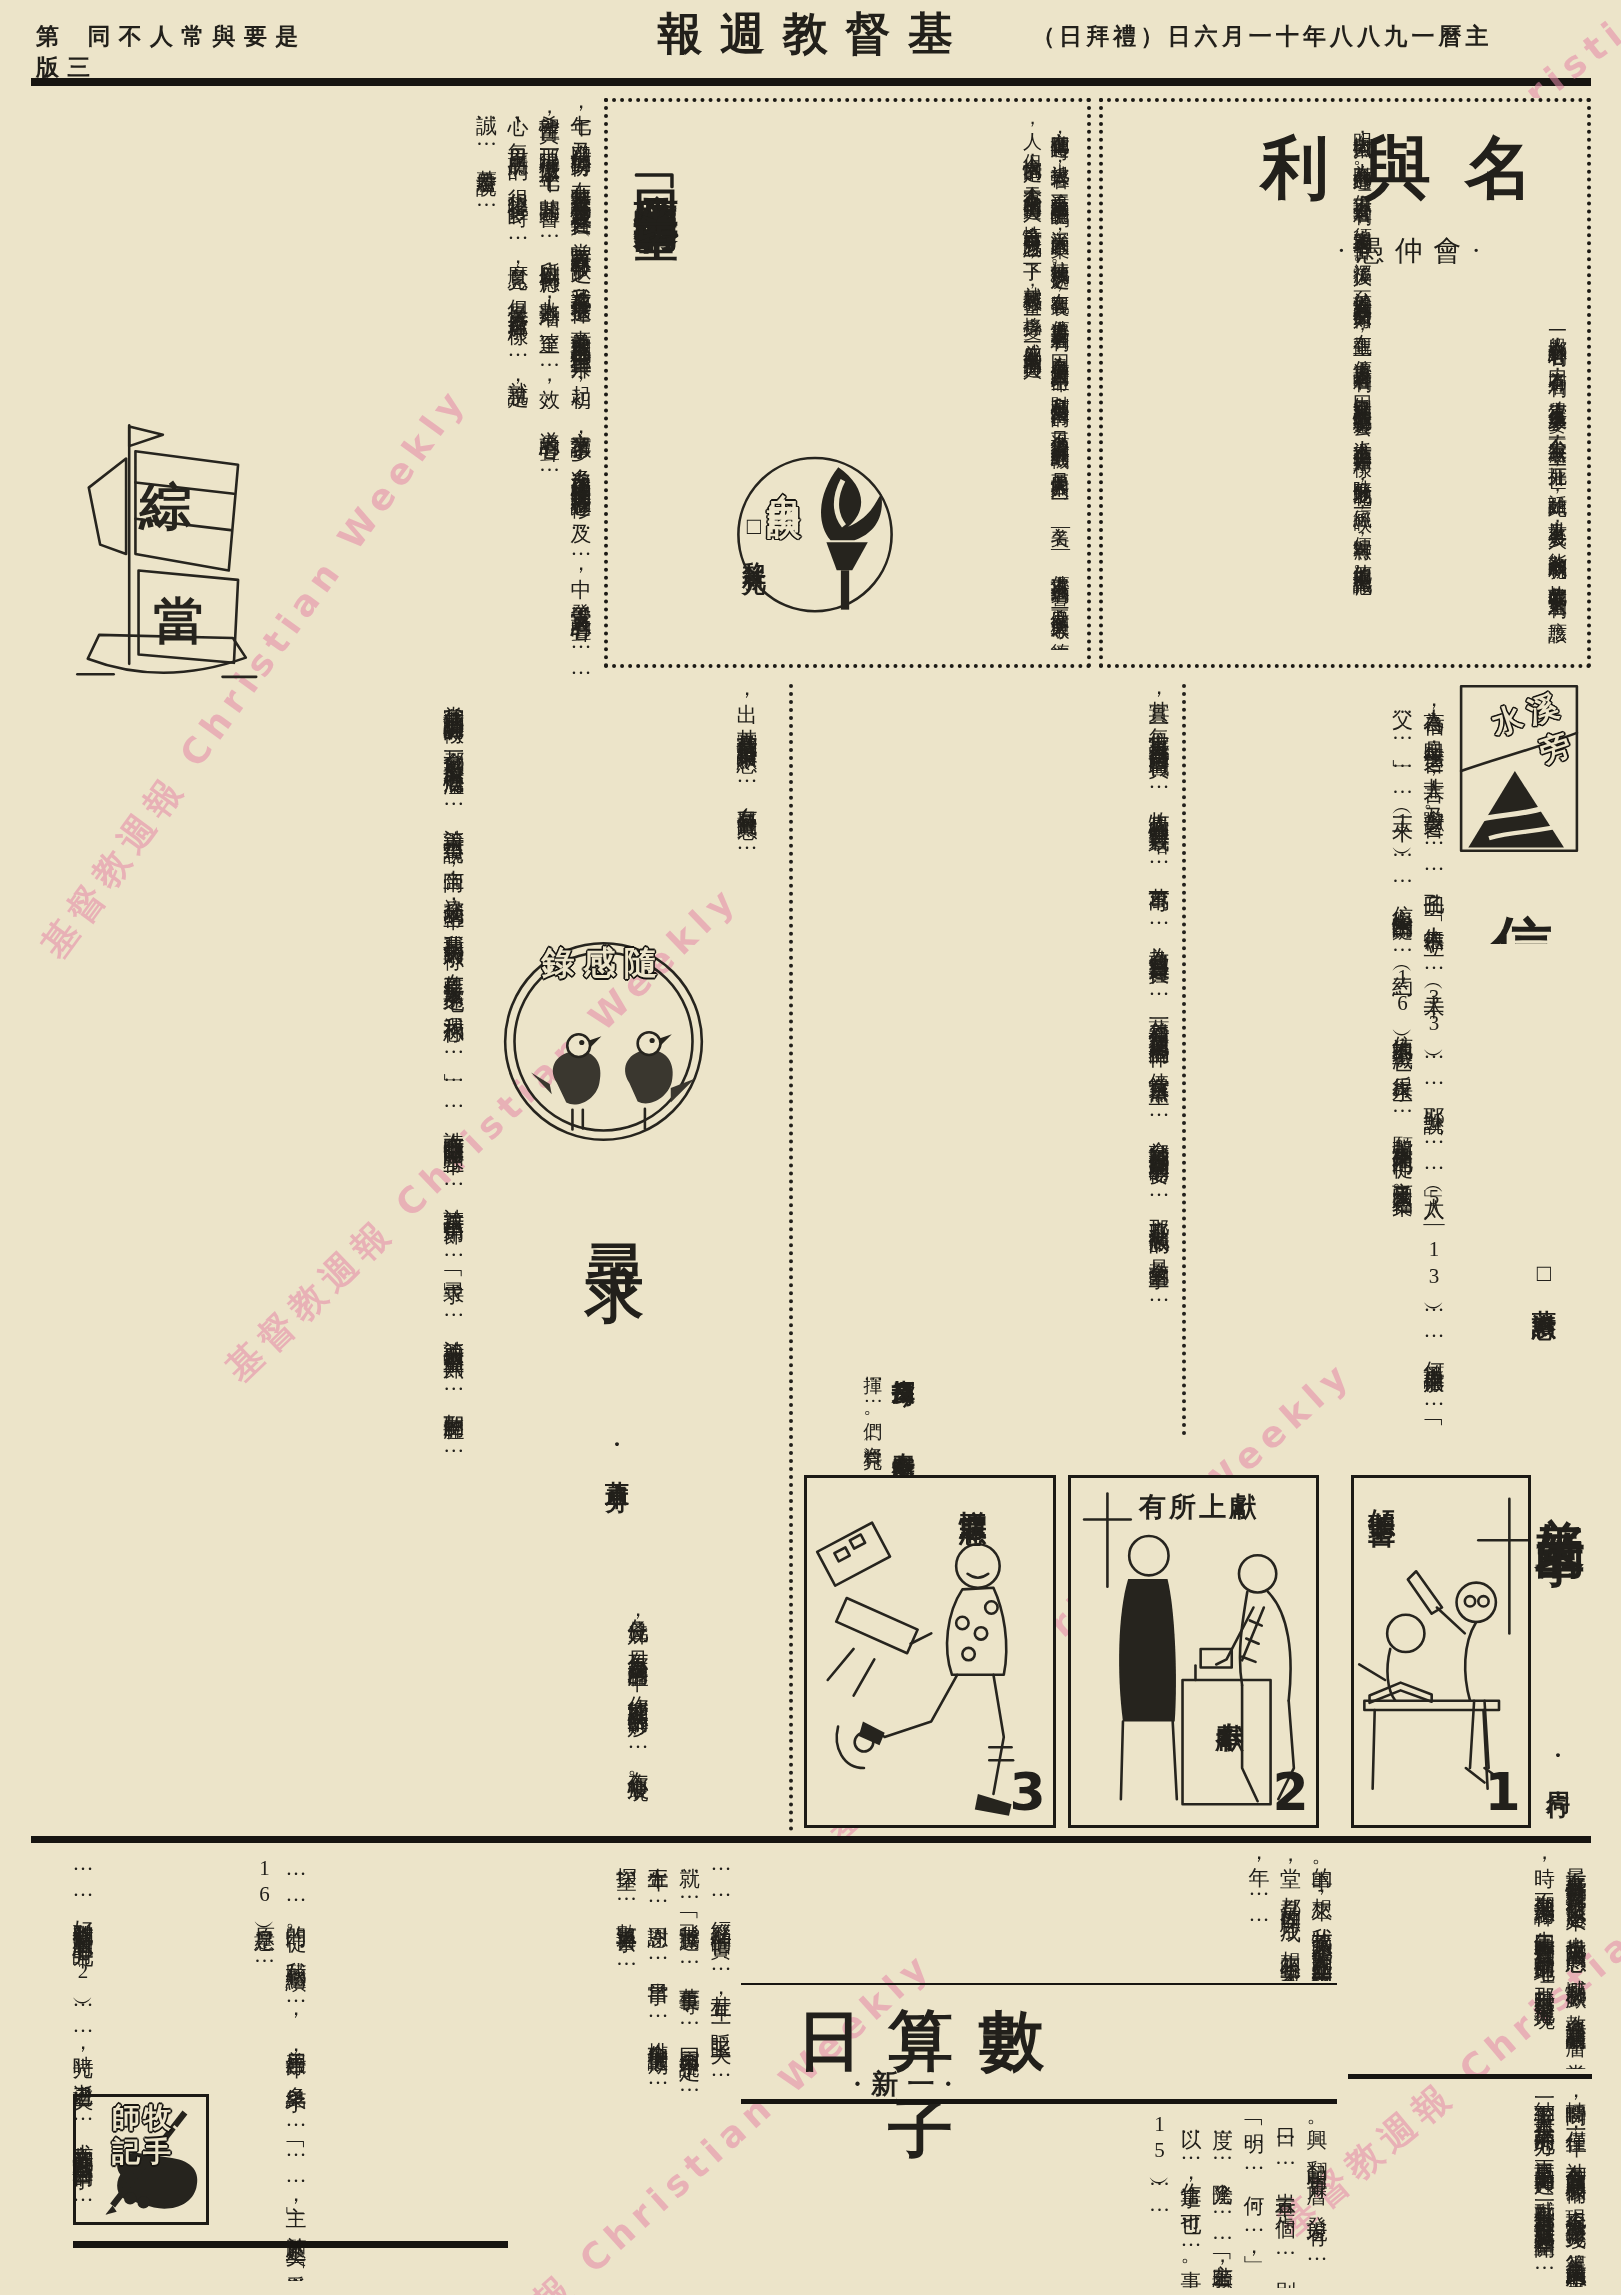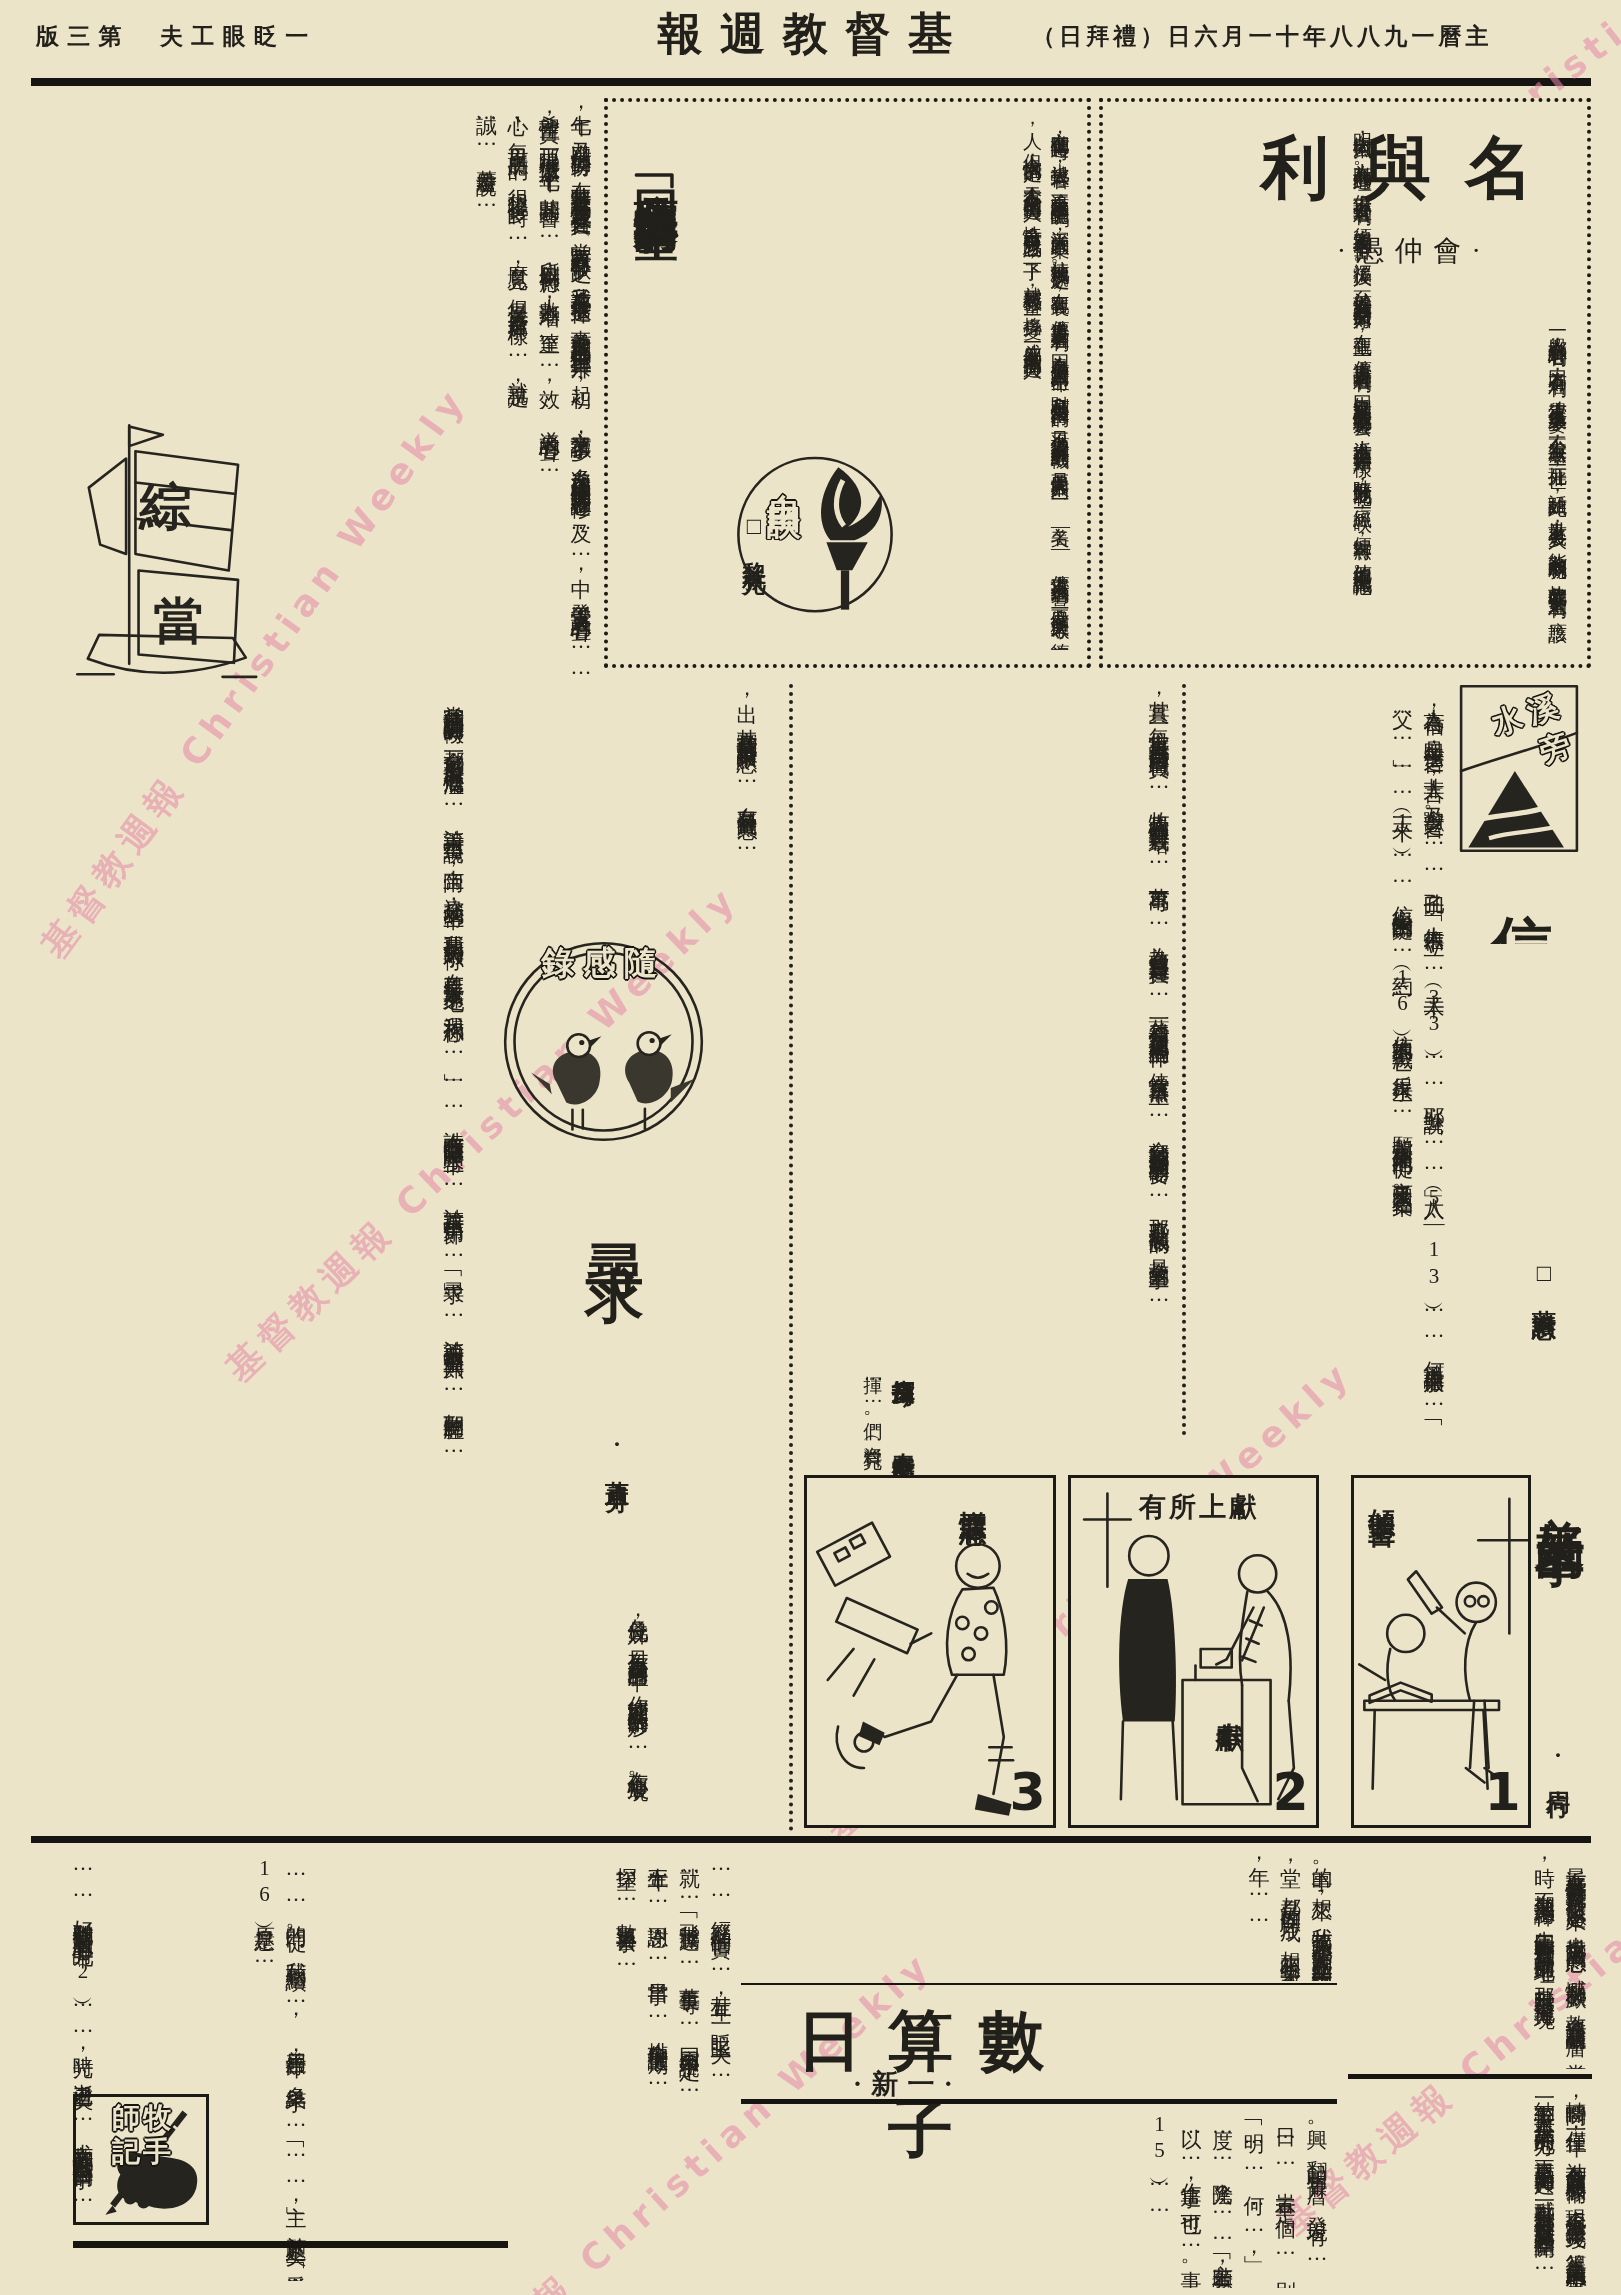--- a/index.html
+++ b/index.html
@@ -35,22 +35,22 @@
   .caption-v { font-size:27px; font-weight:bold; letter-spacing:3.1px; line-height:1.35; }
   svg { display:block; }
   .sketch { stroke:#26241e; fill:none; stroke-width:5; stroke-linecap:round; stroke-linejoin:round; }
 </style>
 </head>
 <body>
 
 <div class="page">
 
   <div class="abs" style="left:36px; top:21px; width:290px;">
-    <span class="rtl" style="font-size:23px; font-weight:bold; letter-spacing:8.3px;">一眨眼工夫</span>
-    <span class="rtl" style="font-size:23px; font-weight:bold; letter-spacing:8.3px; margin-right:28px;">第三版</span>
+    <span class="rtl" style="font-size:23px; font-weight:bold; letter-spacing:8.3px;">是要與常人不同</span>
+    <span class="rtl" style="font-size:23px; font-weight:bold; letter-spacing:8.3px; margin-right:18px;">第三版</span>
   </div>
   <div class="abs rtl" style="left:1032px; top:21px; width:560px; text-align:left; font-size:23px; font-weight:bold; letter-spacing:4.1px;">主曆一九八八年十一月六日（禮拜日）</div>
   <div class="abs rtl" style="left:612px; top:4.1px; width:404px; text-align:center; font-size:45px; font-weight:900; letter-spacing:17.6px;">基督教週報</div>
 
   <div class="rule" style="left:31px; top:78px; width:1560px; height:8.3px;"></div>
 
   <div class="wm" style="left:1218px; top:47px; transform:rotate(-38deg);">基督教週報 Christian Weekly</div>
   <div class="wm" style="left:-93px; top:648px; transform:rotate(-54deg);">基督教週報 Christian Weekly</div>
   <div class="wm" style="left:135px; top:1109px; transform:rotate(-44deg);">基督教週報 Christian Weekly</div>
   <div class="wm" style="left:741px; top:1576px; transform:rotate(-42deg);">基督教週報 Christian Weekly</div>

